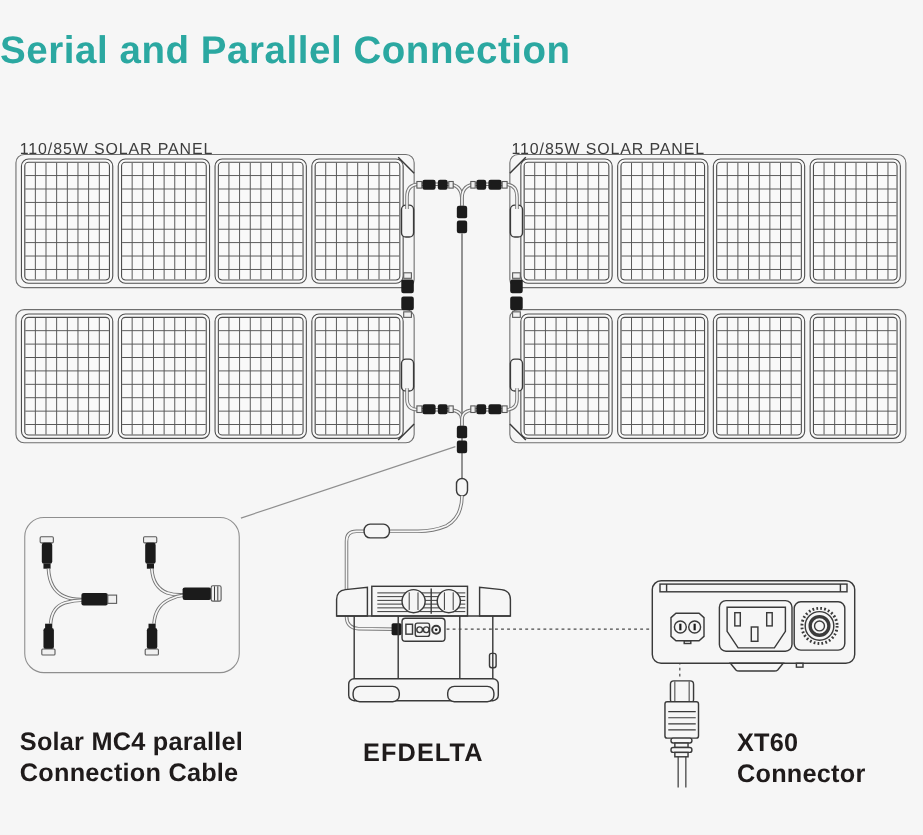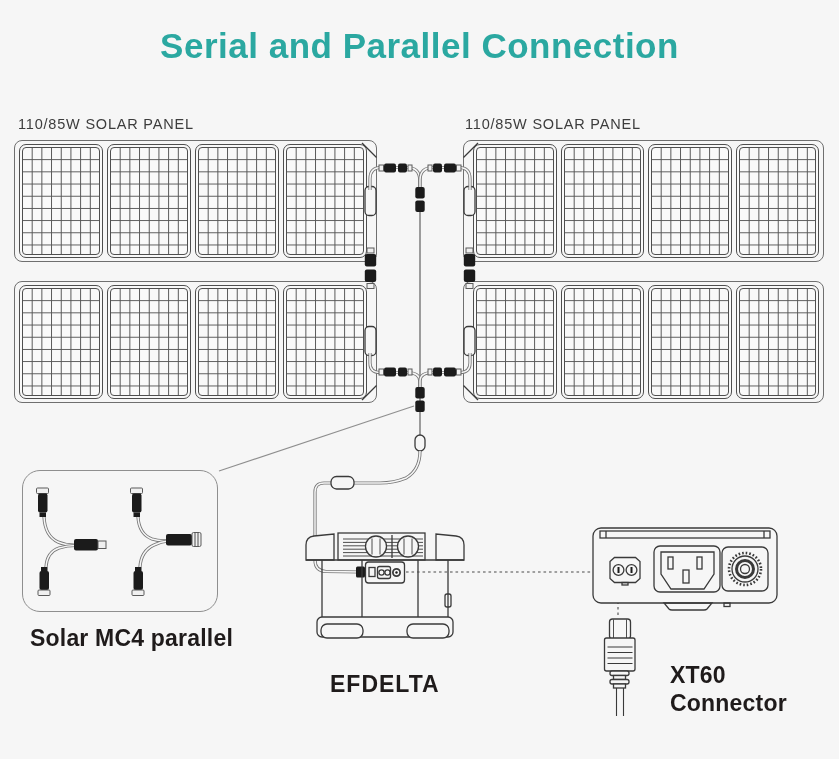--- a/index.html
+++ b/index.html
@@ -4,27 +4,28 @@
 <style>
   html,body{margin:0;padding:0;}
   body{
     width:839px;height:759px;position:relative;overflow:hidden;
     background:#f6f6f6;
     font-family:"Liberation Sans","DejaVu Sans",sans-serif;
     color:#1f1b1b;
   }
   .abs{position:absolute;}
   #title{
-    left:0;top:26px;width:839px;text-align:center;
+    left:0;top:26px;width:839px;text-align:left;
     font-size:35px;font-weight:700;color:#2BA8A1;letter-spacing:.5px;
     z-index:2;
   }
   .panel-label{
     font-size:14.5px;font-weight:500;color:#3d3d3d;letter-spacing:.8px;
     z-index:2;
+    margin-top:12px;
   }
   .bold-label{
     font-size:23px;font-weight:700;color:#1f1b1b;letter-spacing:.2px;line-height:28px;
     z-index:2;
   }
   
   .srow{
     position:absolute;box-sizing:border-box;
     border:1.5px solid #6f6f6f;border-radius:8px;
     display:flex;gap:4px;z-index:1;background:#f6f6f6;
@@ -87,22 +88,23 @@
   <div class="cell"></div>
 </div>
 <div class="srow right" style="left:463px;top:281px;width:361px;height:122px;">
   <div class="cell"></div>
   <div class="cell"></div>
   <div class="cell"></div>
   <div class="cell"></div>
 </div>
 
 <div id="mc4-box" class="abs"></div>
-<div class="abs bold-label" style="left:18px;top:624px;margin-left:12px;">
+<div class="abs bold-label" style="left:18px;top:660px;">
   <div>Solar MC4 parallel</div>
+  <div>Connection Cable</div>
 </div>
 
 <div class="abs bold-label" style="left:330px;top:670px;letter-spacing:1px;">EFDELTA</div>
 <div class="abs bold-label" style="left:670px;top:661px;">XT60 Connector</div>
 
 <svg id="overlay" class="abs" width="839" height="759" viewBox="0 0 839 759">
 
   <g>
     <path class="dev" d="M362,143 L376.5,157.5"></path>
     <path class="dev" d="M362,400 L376.5,385.5"></path>

